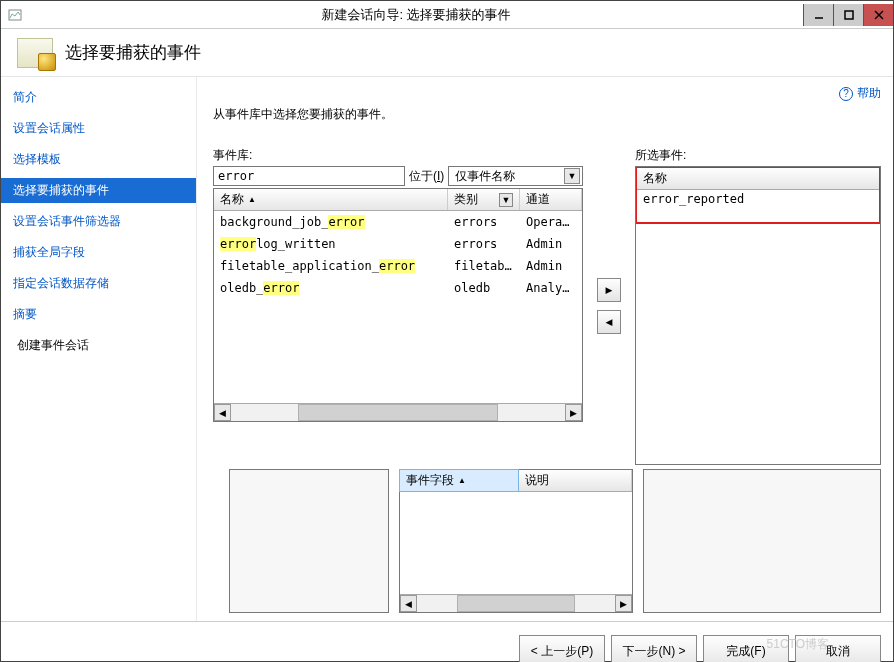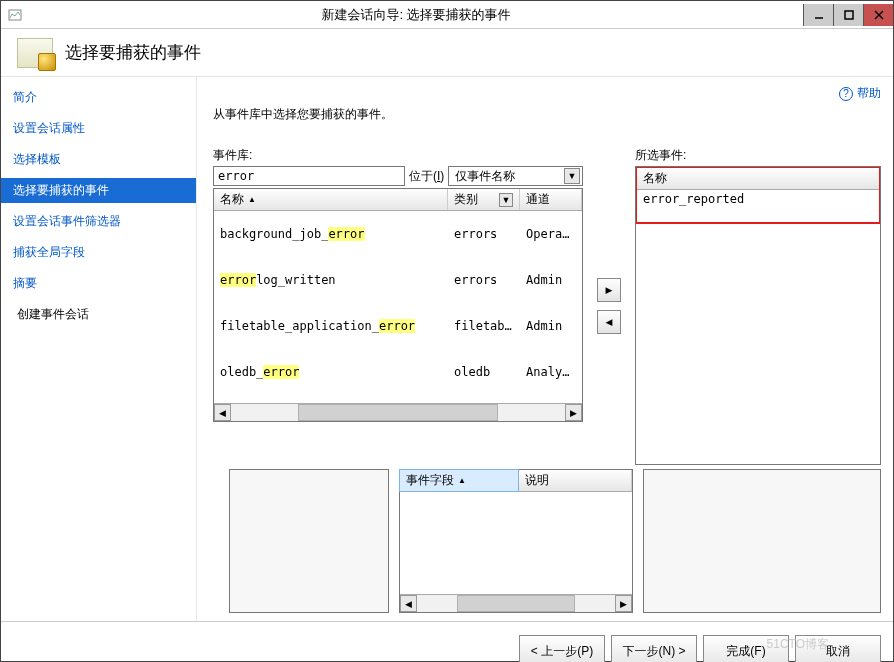--- a/index.html
+++ b/index.html
@@ -34,21 +34,21 @@
   .section-label { margin-bottom: 2px; }
   .search-row { display: flex; align-items: center; gap: 4px; margin-bottom: 2px; }
   .search-input { width: 192px; height: 20px; border: 1px solid #777; padding: 0 4px; font-size: 12px; font-family: monospace; }
   .located-select { flex: 1; height: 20px; border: 1px solid #777; background: #fff; display: flex; align-items: center; justify-content: space-between; padding: 0 2px 0 6px; font-size: 12px; }
   .dd-btn { width: 16px; height: 16px; background: #e8e8e8; border: 1px solid #888; display: flex; align-items: center; justify-content: center; }
   .grid { border: 1px solid #777; background: #fff; height: 234px; display: flex; flex-direction: column; overflow: hidden; }
   .grid-head-row { display: flex; background: linear-gradient(#fefefe, #e6e6e6); border-bottom: 1px solid #aaa; }
   .grid-head-cell { padding: 2px 6px; border-right: 1px solid #ccc; display: flex; align-items: center; gap: 4px; }
   .grid-body { flex: 1; overflow: hidden; }
   .grid-row { display: flex; border-bottom: 0; }
-  .grid-cell { padding: 16px 6px; font-family: monospace; font-size: 12px; overflow: hidden; white-space: nowrap; text-overflow: ellipsis; }
+  .grid-cell { padding: 4px 6px; font-family: monospace; font-size: 12px; overflow: hidden; white-space: nowrap; text-overflow: ellipsis; }
   .hl { background: #ffff80; }
   .grid-scroll-h { height: 18px; border-top: 1px solid #aaa; display: flex; }
   .scroll-btn { width: 17px; height: 17px; background: #e8e8e8; border: 1px solid #999; display: flex; align-items: center; justify-content: center; margin: 0; }
   .scroll-track { flex: 1; background: #f1f1f1; position: relative; }
   .scroll-thumb { position: absolute; top: 0; bottom: 0; left: 20%; right: 20%; background: #d1d1d1; border: 1px solid #b0b0b0; }
   .mid-buttons { display: flex; flex-direction: column; justify-content: center; gap: 8px; padding: 0 4px; }
   .arrow-btn { width: 24px; height: 24px; border: 1px solid #888; background: linear-gradient(#fefefe,#e4e4e4); display: flex; align-items: center; justify-content: center; cursor: pointer; }
   .selected-grid { border: 1px solid #777; background: #fff; flex: 1; display: flex; flex-direction: column; overflow: hidden; min-height: 252px; }
   .selected-head { background: linear-gradient(#fefefe, #e6e6e6); border-bottom: 1px solid #aaa; padding: 2px 6px; }
   .selected-box { border: 2px solid #e21b1b; margin: -1px; padding-bottom: 14px; }
@@ -110,20 +110,21 @@
   </div>
 
   <div class="body-area">
     <div class="sidebar" id="sidebar">
         <div class="side-link">简介</div>
         <div class="side-link">设置会话属性</div>
         <div class="side-link">选择模板</div>
         <div class="side-link selected">选择要捕获的事件</div>
         <div class="side-link">设置会话事件筛选器</div>
         <div class="side-link">捕获全局字段</div>
+        <div class="side-link">指定会话数据存储</div>
         <div class="side-link">摘要</div>
         <div class="side-link plain">创建事件会话</div>
       </div>
 
     <div class="main">
       <div class="top-row">
         <div></div>
         <div class="help-link">
           <span class="help-icon">?</span>
           <span>帮助</span>

